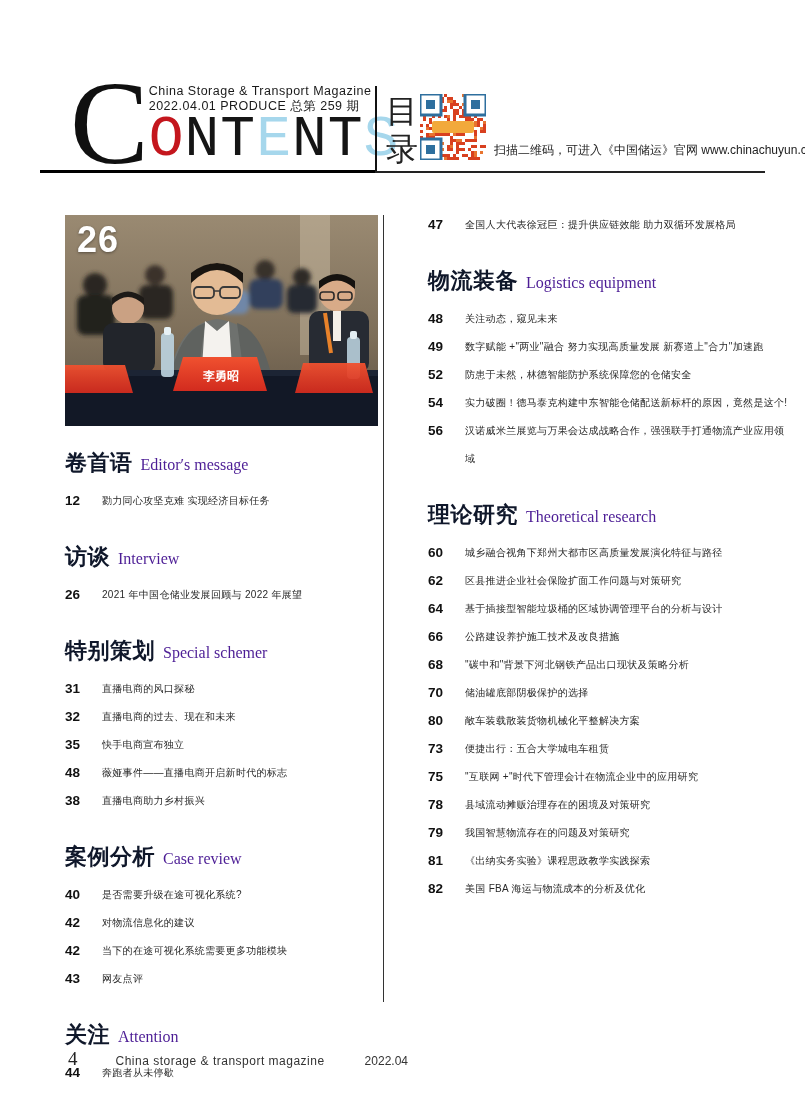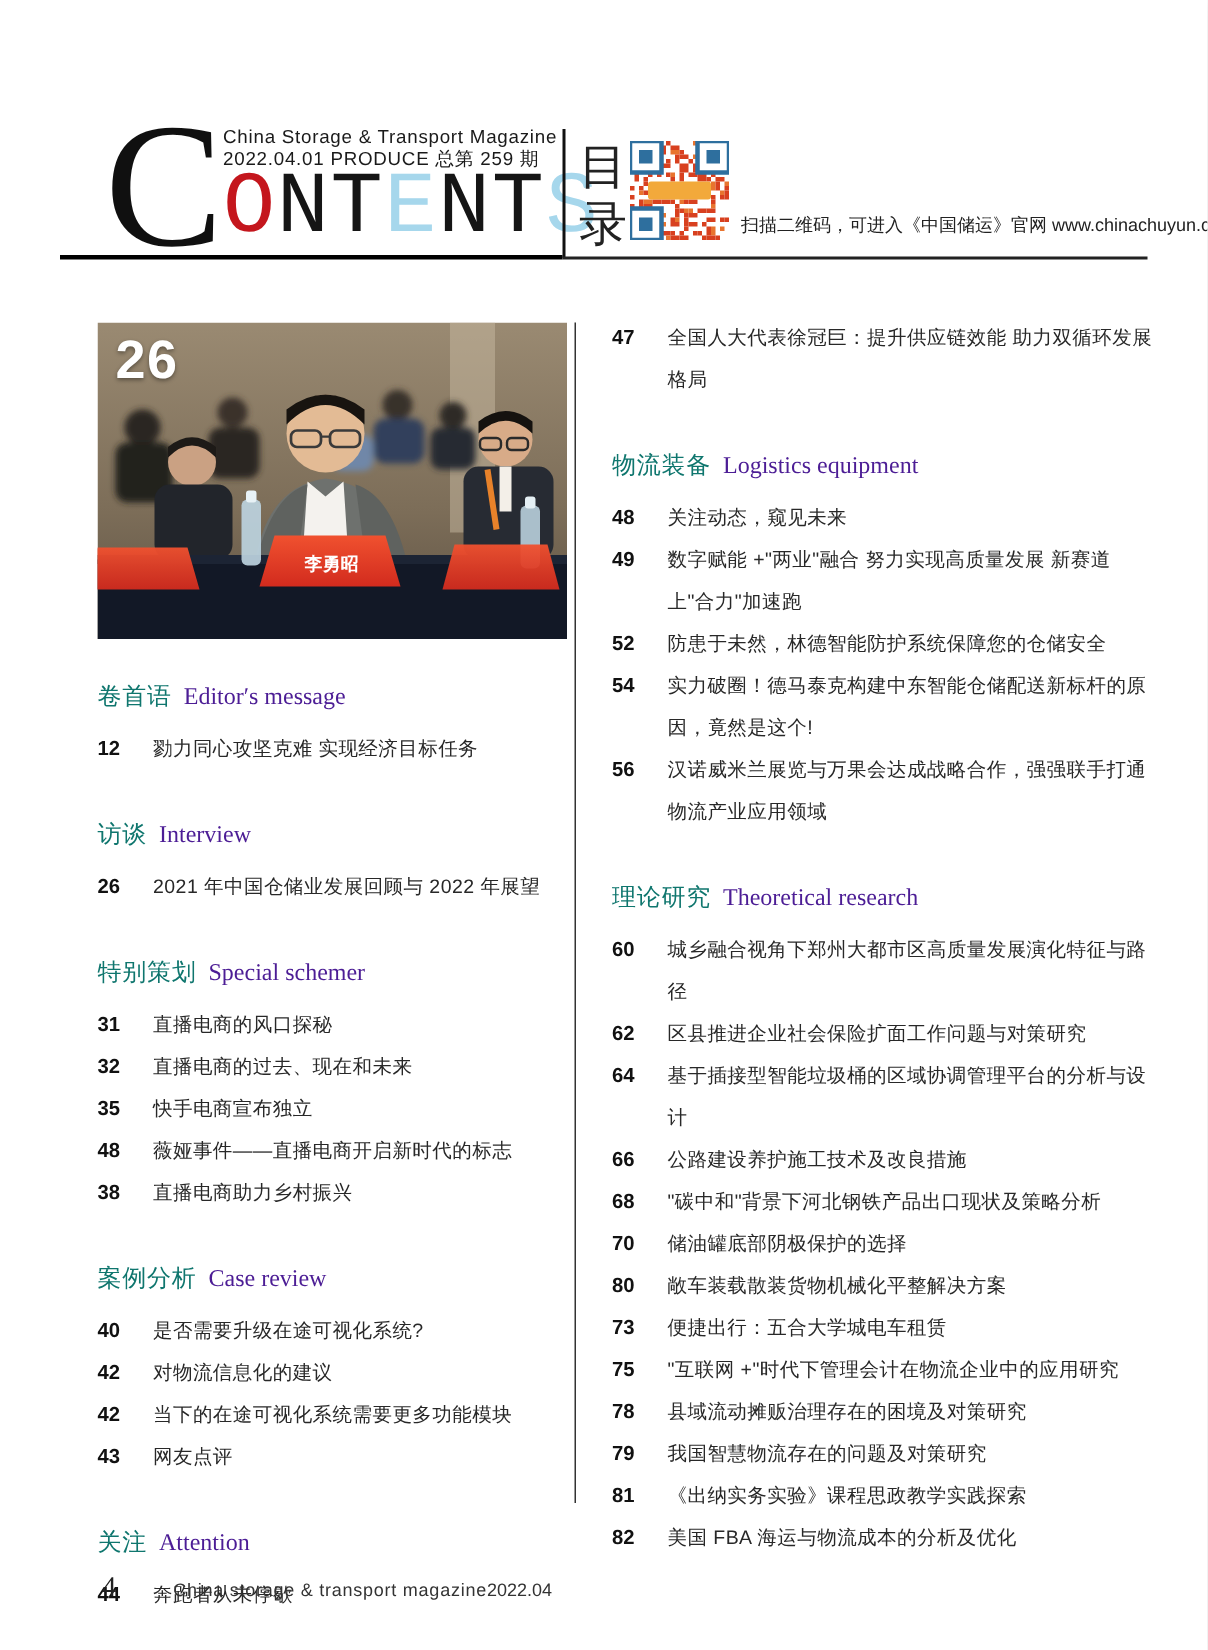--- a/index.html
+++ b/index.html
@@ -28,42 +28,42 @@
   .mulu{position:absolute;left:316px;top:6px;width:30px;
         font-family:"Liberation Serif","DejaVu Serif",serif;
         font-size:32px;line-height:38px;color:#222;text-align:center;}
   .qr-wrap{position:absolute;left:350px;top:8px;width:66px;height:66px;}
   .qr-caption{position:absolute;left:424px;top:56px;font-size:12px;color:#222;white-space:nowrap;}
   .hdr-rule-left{position:absolute;left:40px;top:170px;width:335px;height:3px;background:#000;}
   .hdr-rule-right{position:absolute;left:375px;top:171px;width:390px;height:1.5px;background:#222;}
   
   .col-divider{position:absolute;left:383px;top:215px;width:1px;height:787px;background:#333;}
   .col-left{position:absolute;left:65px;top:215px;width:313px;}
-  .col-right{position:absolute;left:408px;top:211px;width:362px;}
+  .col-right{position:absolute;left:428px;top:211px;width:362px;}
   
   .photo{position:relative;width:313px;height:211px;margin-bottom:22px;}
   .photo svg{display:block;}
   .photo-num{
     position:absolute;left:12px;top:4px;color:#fff;font-weight:bold;
     font-size:36px;font-family:"Liberation Sans",sans-serif;letter-spacing:1px;
     text-shadow:0 1px 3px rgba(0,0,0,.4);
   }
   
   .toc-section{margin-bottom:27px;}
   .sec-head{margin:0 0 9px 0;font-weight:normal;}
-  .sec-cn{font-size:16px;font-weight:normal;color:#0f766e;letter-spacing:.5px;}
+  .sec-cn{font-size:22px;font-weight:bold;color:#0f172a;letter-spacing:.5px;}
   .sec-en{font-family:"Liberation Serif","DejaVu Serif",serif;font-size:16px;color:#4c1d95;margin-left:8px;}
   .toc-item{display:flex;align-items:flex-start;line-height:28px;}
   .item-no{flex:0 0 37px;font-size:13.5px;font-weight:bold;color:#111;}
-  .item-text{flex:1;font-size:13px;color:#282828;letter-spacing:.3px;}
+  .item-text{flex:1;font-size:10px;color:#282828;letter-spacing:.3px;}
   
   .footer{position:absolute;left:68px;top:1048px;display:flex;align-items:baseline;}
   .footer-page{font-family:"Liberation Serif","DejaVu Serif",serif;font-size:19px;color:#222;}
   .footer-mag{font-size:12px;color:#333;margin-left:38px;letter-spacing:.5px;}
-  .footer-issue{font-size:12px;color:#333;}
+  .footer-issue{font-size:12px;color:#333;margin-left:40px;}
 </style>
 </head>
 <body>
 
 <div class="page">
 
   <div class="header">
     <div class="logo">
       <span class="logo-c">C</span>
       <span class="logo-right">

